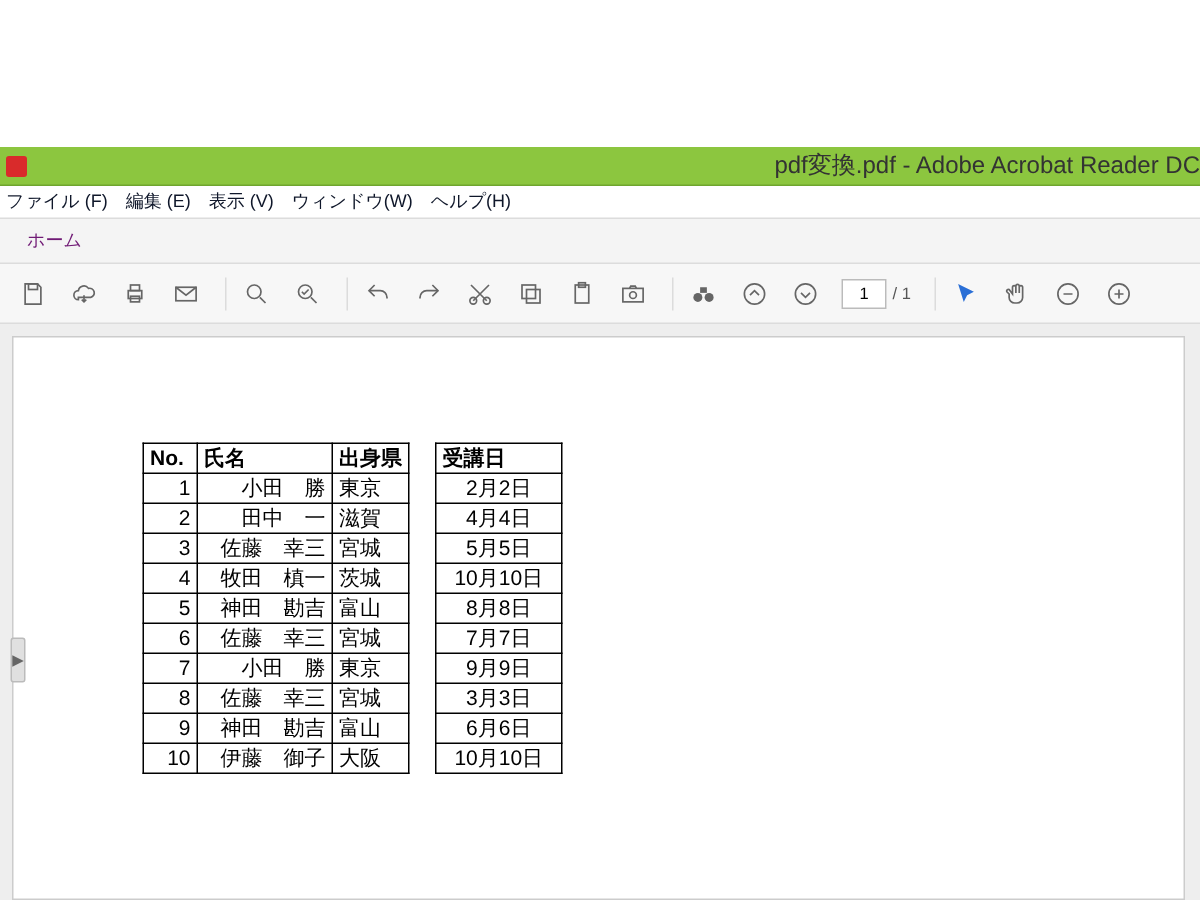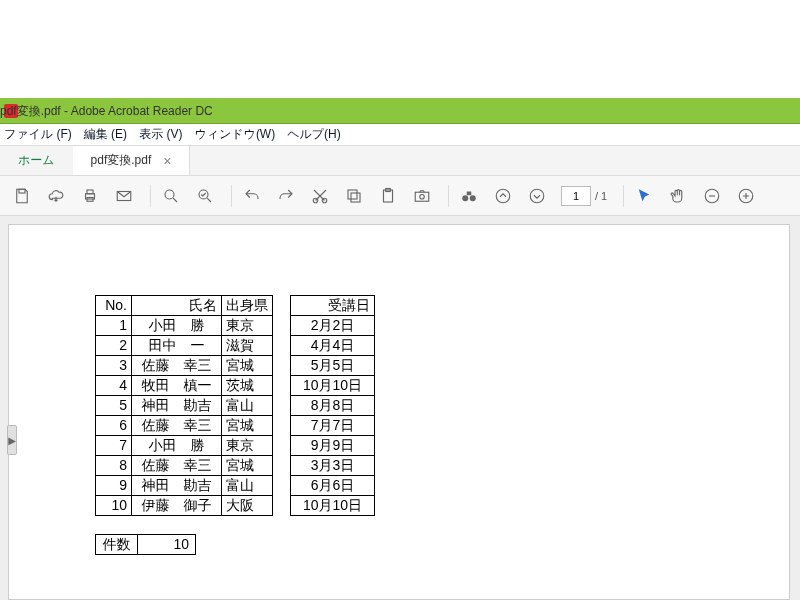--- a/index.html
+++ b/index.html
@@ -1,41 +1,41 @@
 <!DOCTYPE html>
 <html><head>
 <meta charset="utf-8">
 <style>
 *{box-sizing:border-box;margin:0;padding:0;font-family:"Meiryo","MS PGothic",sans-serif}
 body{background:#fff;width:800px;height:600px;overflow:hidden;position:relative}
 .titlebar{background:#8cc63f;height:26px;line-height:26px;display:flex;align-items:center;position:relative;border-bottom:1px solid #6fa52e;margin-top:98px}
 .titlebar .icon{width:14px;height:14px;margin-left:4px;background:#d92b2b;display:inline-block;border-radius:2px}
-.titlebar .title{position:absolute;left:0;right:0;text-align:left;color:#333;font-size:12px}
+.titlebar .title{position:absolute;left:0;right:0;text-align:right;color:#333;font-size:16px}
 .menubar{background:#fff;height:22px;display:flex;align-items:center;padding-left:4px;font-size:12px;color:#0f172a;border-bottom:1px solid #dcdcdc}
 .menubar span{margin-right:12px;cursor:default}
 .tabbar{background:#f4f4f4;height:30px;display:flex;align-items:stretch;border-bottom:1px solid #dcdcdc;font-size:12px}
-.tabbar .tab{padding:0 18px;display:flex;align-items:center;color:#15803d;cursor:pointer}
+.tabbar .tab{padding:0 18px;display:flex;align-items:center;color:#701a75;cursor:pointer}
 .tabbar .tab.doc{background:#fff;border-right:1px solid #dcdcdc;color:#333}
 .tabbar .closex{margin-left:12px;color:#888;font-size:14px}
 .toolbar{background:#f7f7f7;height:40px;display:flex;align-items:center;padding:0 8px;border-bottom:1px solid #dcdcdc}
 .tbtn{width:28px;height:28px;display:flex;align-items:center;justify-content:center;color:#555;margin-right:6px;cursor:pointer;border-radius:3px}
 .tbtn svg{width:18px;height:18px;stroke:#666;fill:none;stroke-width:1.5}
 .tbtn.fill svg{fill:#666;stroke:none}
 .sep{width:1px;height:22px;background:#dcdcdc;margin:0 6px}
 .pagebox{width:30px;height:20px;border:1px solid #bbb;background:#fff;font-size:11px;text-align:center;margin:0 4px}
 .pageof{font-size:11px;color:#555;margin-right:10px}
 .docarea{position:relative;background:#eee;height:384px}
 .paper{position:absolute;left:8px;top:8px;right:10px;bottom:0;background:#fff;border:1px solid #ccc}
 .sidegrip{position:absolute;left:-2px;top:200px;width:10px;height:30px;background:#e0e0e0;border:1px solid #bbb;border-radius:2px;display:flex;align-items:center;justify-content:center;color:#666;font-size:10px}
 .tablewrap{position:absolute;left:86px;top:70px}
 table.data{border-collapse:collapse;font-size:14px}
 table.data th,table.data td{border:1px solid #000;padding:0 4px;height:19px;line-height:19px;white-space:nowrap}
-table.data th{font-weight:normal;text-align:right}
+table.data th{font-weight:bold;text-align:left}
 .col-no{width:36px;text-align:right}
-.col-name{width:90px;text-align:center}
+.col-name{width:90px;text-align:right}
 .col-pref{width:44px;text-align:left}
 .col-gap{width:18px;border:none!important}
 .col-date{width:84px;text-align:center}
 table.count{border-collapse:collapse;font-size:14px;margin-top:18px}
 table.count td{border:1px solid #000;padding:0 6px;height:19px;line-height:19px}
 table.count .cl{width:42px;text-align:center}
 table.count .cv{width:58px;text-align:right}
 .arrowbtn svg{fill:#2a6fd6;stroke:none}
 </style>
 </head>
@@ -49,24 +49,20 @@
 <div class="menubar">
   <span>ファイル (F)</span>
   <span>編集 (E)</span>
   <span>表示 (V)</span>
   <span>ウィンドウ(W)</span>
   <span>ヘルプ(H)</span>
 </div>
 
 <div class="tabbar">
   <div class="tab">ホーム</div>
-  <div class="tab doc">
-    <span>pdf変換.pdf</span>
-    <span class="closex">×</span>
-  </div>
 </div>
 
 <div class="toolbar">
   <div class="tbtn">
       <svg viewBox="0 0 24 24">
         <path d="M5 3h11l3 3v15H5z"></path>
         <rect x="8" y="3" width="8" height="5"></rect>
       </svg>
     </div>
   <div class="tbtn">
@@ -268,23 +264,15 @@
             </tr>
             <tr>
               <td class="col-no">10</td>
               <td class="col-name">伊藤　御子</td>
               <td class="col-pref">大阪</td>
               <td class="col-gap"></td>
               <td class="col-date">10月10日</td>
             </tr>
           </tbody>
       </table>
-      <table class="count">
-        <tbody>
-            <tr>
-          <td class="cl">件数</td>
-          <td class="cv">10</td>
-        </tr>
-      </tbody>
-        </table>
     </div>
   </div>
 </div>
 
 </body></html>

